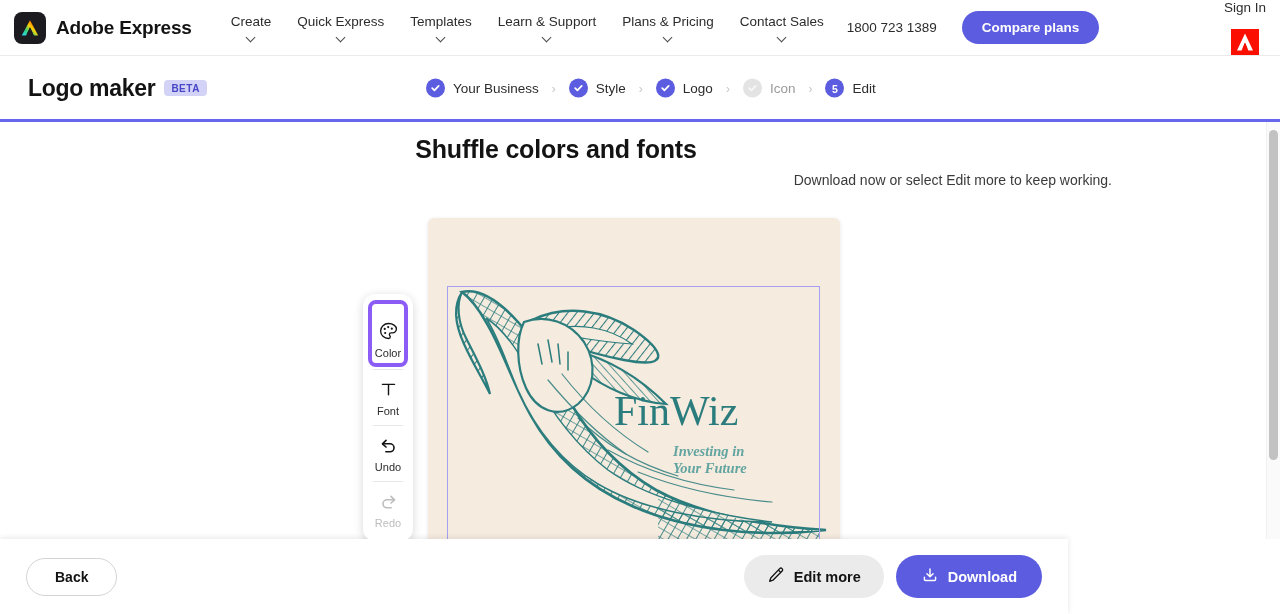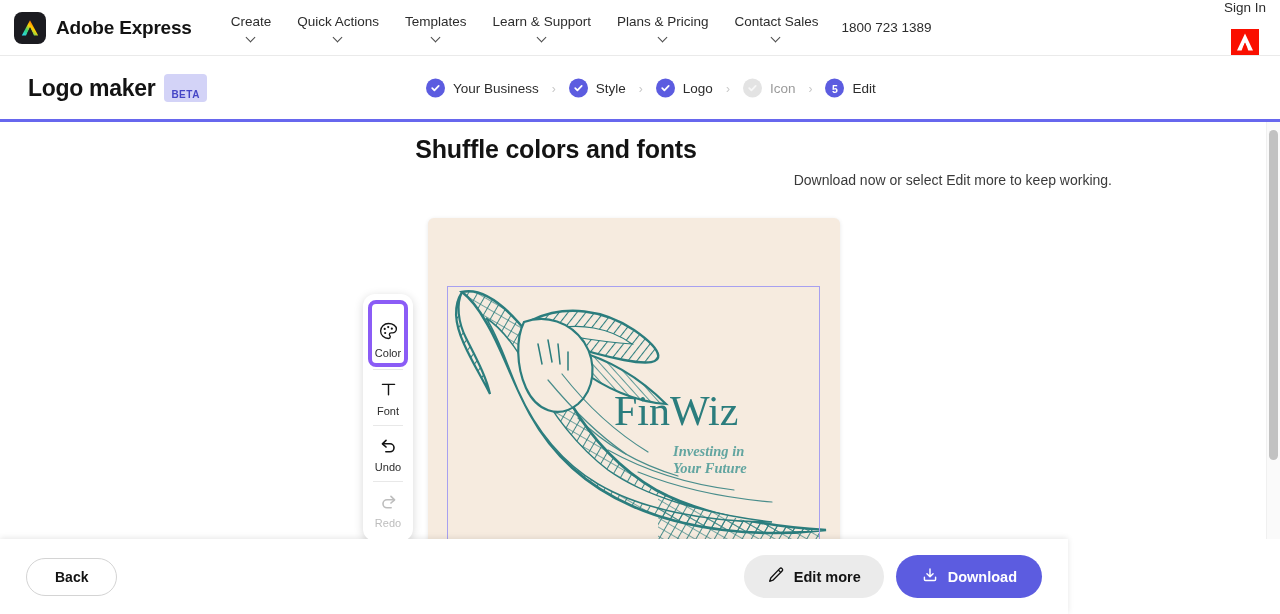--- a/index.html
+++ b/index.html
@@ -47,21 +47,21 @@
 
   
   .toolbar-head {
     position: absolute; top: 56px; left: 0; width: 1280px; height: 64px;
     background: #fff; display: flex; align-items: center;
   }
   .tool-title-wrap { display: flex; align-items: center; gap: 9px; padding-left: 28px; }
   .tool-title { font-size: 23px; font-weight: 700; color: #131313; letter-spacing: -.3px; }
   .beta-badge {
     background: #d3d3f7; color: #4646c6; font-size: 10px; font-weight: 700;
-    letter-spacing: .5px; padding: 15px 7px 2px; border-radius: 4px;
+    letter-spacing: .5px; padding: 3px 7px 2px; border-radius: 4px;
   }
 
   .stepper { position: absolute; left: 426px; top: 50%; transform: translateY(-50%); display: flex; align-items: center; }
   .step { display: flex; align-items: center; gap: 8px; cursor: pointer; }
   .step-dot {
     width: 19px; height: 19px; border-radius: 50%; background: #5c5ce0;
     display: flex; align-items: center; justify-content: center; flex: none;
   }
   .step-dot.muted { background: #e3e3e3; }
   .step-dot.current { background: #5c5ce0; color: #fff; font-size: 10.5px; font-weight: 700; }
@@ -184,40 +184,41 @@
       </div>
       <span class="brand-name">Adobe Express</span>
     </div>
 
     <nav class="gnav-menu">
       <div class="gnav-item">
         <span>Create</span>
         <span class="caret"></span>
       </div>
       <div class="gnav-item">
-        <span>Quick Actions</span>
+        <span>Quick Express</span>
         <span class="caret"></span>
       </div>
       <div class="gnav-item">
         <span>Templates</span>
         <span class="caret"></span>
       </div>
       <div class="gnav-item">
         <span>Learn &amp; Support</span>
         <span class="caret"></span>
       </div>
       <div class="gnav-item">
         <span>Plans &amp; Pricing</span>
         <span class="caret"></span>
       </div>
       <div class="gnav-item">
         <span>Contact Sales</span>
         <span class="caret"></span>
       </div>
       <span class="gnav-phone">1800 723 1389</span>
+      <button class="compare-btn">Compare plans</button>
     </nav>
 
     <div class="gnav-right">
       <span class="signin">Sign In</span>
       <span class="adobe-a">
         <svg width="28" height="26" viewBox="0 0 28 26">
           <rect x="0" y="0" width="28" height="26" fill="#fa0f00"></rect>
           <path d="M14 4.5 L22 21.5 L17.3 21.5 L14 13.4 L10.6 21.5 L6 21.5 Z" fill="#ffffff"></path>
           <path d="M14 13.8 L16.6 19.6 L11.4 19.6 Z" fill="#fa0f00"></path>
         </svg>

